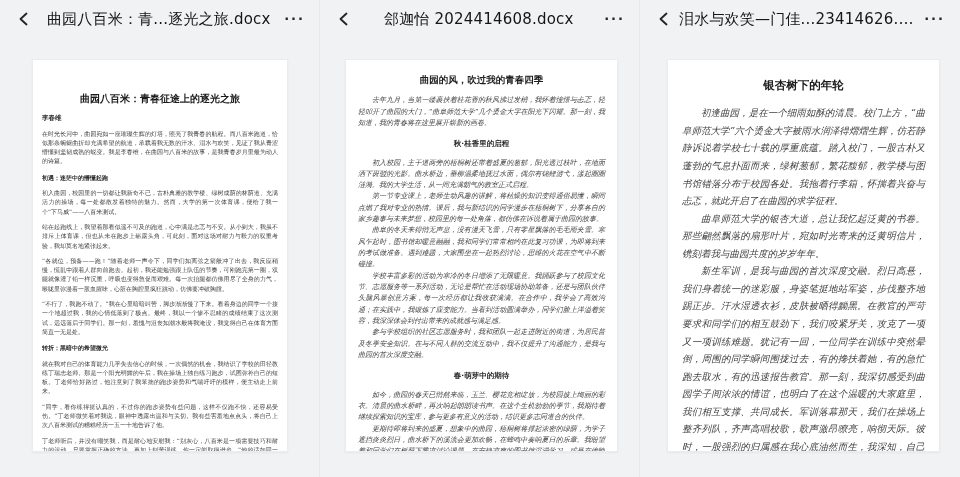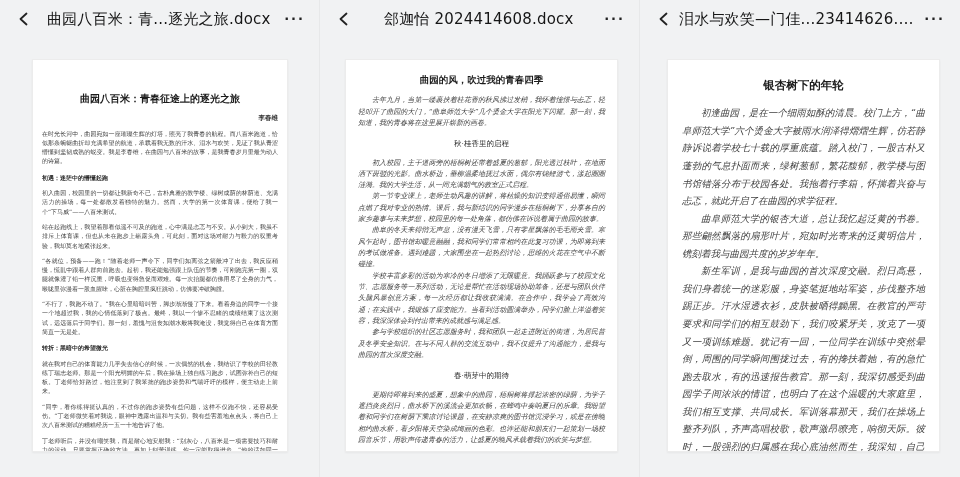--- a/index.html
+++ b/index.html
@@ -51,23 +51,23 @@
 
   .corner{position:absolute;width:7px;height:7px;pointer-events:none;}
   .corner.tl{left:-1px;top:-1px;border-left:1.5px solid #b9b9b9;border-top:1.5px solid #b9b9b9;}
   .corner.tr{right:-1px;top:-1px;border-right:1.5px solid #b9b9b9;border-top:1.5px solid #b9b9b9;}
   .corner.bl{left:-1px;bottom:-1px;border-left:1.5px solid #b9b9b9;border-bottom:1.5px solid #b9b9b9;}
   .corner.br{right:-1px;bottom:-1px;border-right:1.5px solid #b9b9b9;border-bottom:1.5px solid #b9b9b9;}
 
   
   .blk{margin:0 0 5px 0;}
   .blk.title{text-align:center;font-weight:bold;color:#1c1c1c;margin:2px 0 6px 0;}
-  .blk.author{text-align:right;font-weight:bold;color:#2a2a2a;margin:0 0 12px 0;}
+  .blk.author{text-align:left;font-weight:bold;color:#2a2a2a;margin:0 0 12px 0;}
   .blk.h-left{font-weight:600;color:#2a2a2a;margin:7px 0 3px 0;}
-  .blk.h-center{text-align:center;font-weight:400;color:#2a2a2a;margin:9px 0 7px 0;}
+  .blk.h-center{text-align:center;font-weight:700;color:#2a2a2a;margin:9px 0 7px 0;}
   .blk.p,.blk.p-indent{text-align:justify;}
   .blk.p-indent{text-indent:2em;font-style:italic;}
 
   .doc1{font-size:6px;line-height:1.55;}
   .doc1 .blk.title{font-size:10px;margin-top:23px;}
   .doc1 .blk.author{font-size:6.5px;}
   .doc1 .blk{margin-bottom:6px;}
 
   .doc2{font-size:7px;line-height:1.62;}
   .doc2 .blk.title{font-size:9.5px;margin-bottom:8px;text-align:center;}
@@ -138,20 +138,21 @@
         <span class="corner br"></span>
       <div class="blk title">曲园的风，吹过我的青春四季</div>
           <div class="blk p-indent">去年九月，当第一缕裹挟着桂花香的秋风拂过发梢，我怀着憧憬与忐忑，轻轻叩开了曲园的大门，“曲阜师范大学”几个烫金大字在阳光下闪耀。那一刻，我知道，我的青春将在这里展开崭新的画卷。</div>
           <div class="blk h-center">秋·桂香里的启程</div>
           <div class="blk p-indent">初入校园，主干道两旁的梧桐树还带着盛夏的葱郁，阳光透过枝叶，在地面洒下斑驳的光影。曲水桥边，垂柳温柔地抚过水面，偶尔有锦鲤游弋，漾起圈圈涟漪。我的大学生活，从一间充满朝气的教室正式启程。</div>
           <div class="blk p-indent">第一节专业课上，老师生动风趣的讲解，将枯燥的知识变得通俗易懂，瞬间点燃了我对专业的热情。课后，我与新结识的同学漫步在梧桐树下，分享各自的家乡趣事与未来梦想，校园里的每一处角落，都仿佛在诉说着属于曲园的故事。</div>
           <div class="blk p-indent">曲阜的冬天来得悄无声息，没有漫天飞雪，只有零星飘落的毛毛雨夹雪。寒风乍起时，图书馆却暖意融融，我和同学们常常相约在此复习功课，为即将到来的考试做准备。遇到难题，大家围坐在一起热烈讨论，思维的火花在空气中不断碰撞。</div>
           <div class="blk p-indent">学校丰富多彩的活动为寒冷的冬日增添了无限暖意。我踊跃参与了校园文化节、志愿服务等一系列活动，无论是帮忙在活动现场协助筹备，还是与团队伙伴头脑风暴创意方案，每一次经历都让我收获满满。在合作中，我学会了高效沟通；在实践中，我锻炼了应变能力。当看到活动圆满举办，同学们脸上洋溢着笑容，我深深体会到付出带来的成就感与满足感。</div>
           <div class="blk p-indent">参与学校组织的社区志愿服务时，我和团队一起走进附近的街道，为居民普及冬季安全知识。在与不同人群的交流互动中，我不仅提升了沟通能力，是我与曲园的首次深度交融。</div>
           <div class="blk h-center">春·萌芽中的期待</div>
+          <div class="blk p-indent">如今，曲园的春天已悄然来临，玉兰、樱花竞相绽放，为校园披上绚丽的彩衣。清晨的曲水桥畔，再次响起朗朗读书声。在这个生机勃勃的季节，我期待着继续探索知识的宝库，参与更多有意义的活动，结识更多志同道合的伙伴。</div>
           <div class="blk p-indent">更期待即将到来的盛夏，想象中的曲园，梧桐树将撑起浓密的绿荫，为学子遮挡炎炎烈日，曲水桥下的溪流会更加欢畅，在蝉鸣中奏响夏日的乐章。我盼望着和同学们在树荫下乘凉讨论课题，在安静凉爽的图书馆沉浸学习，或是在傍晚相约曲水桥，看夕阳将天空染成绚丽的色彩。也许还能和朋友们一起策划一场校园音乐节，用歌声传递青春的活力，让盛夏的晚风承载着我们的欢笑与梦想。</div>
         </div>
     </div>
   </section>
 
   <section class="panel panel-3">
     <header class="bar">
       <button class="back">
         <svg width="16" height="16" viewBox="0 0 16 16">
             <polyline points="10.5,2.5 4.5,8 10.5,13.5" fill="none" stroke="#222" stroke-width="1.8" stroke-linecap="round" stroke-linejoin="round"></polyline>

